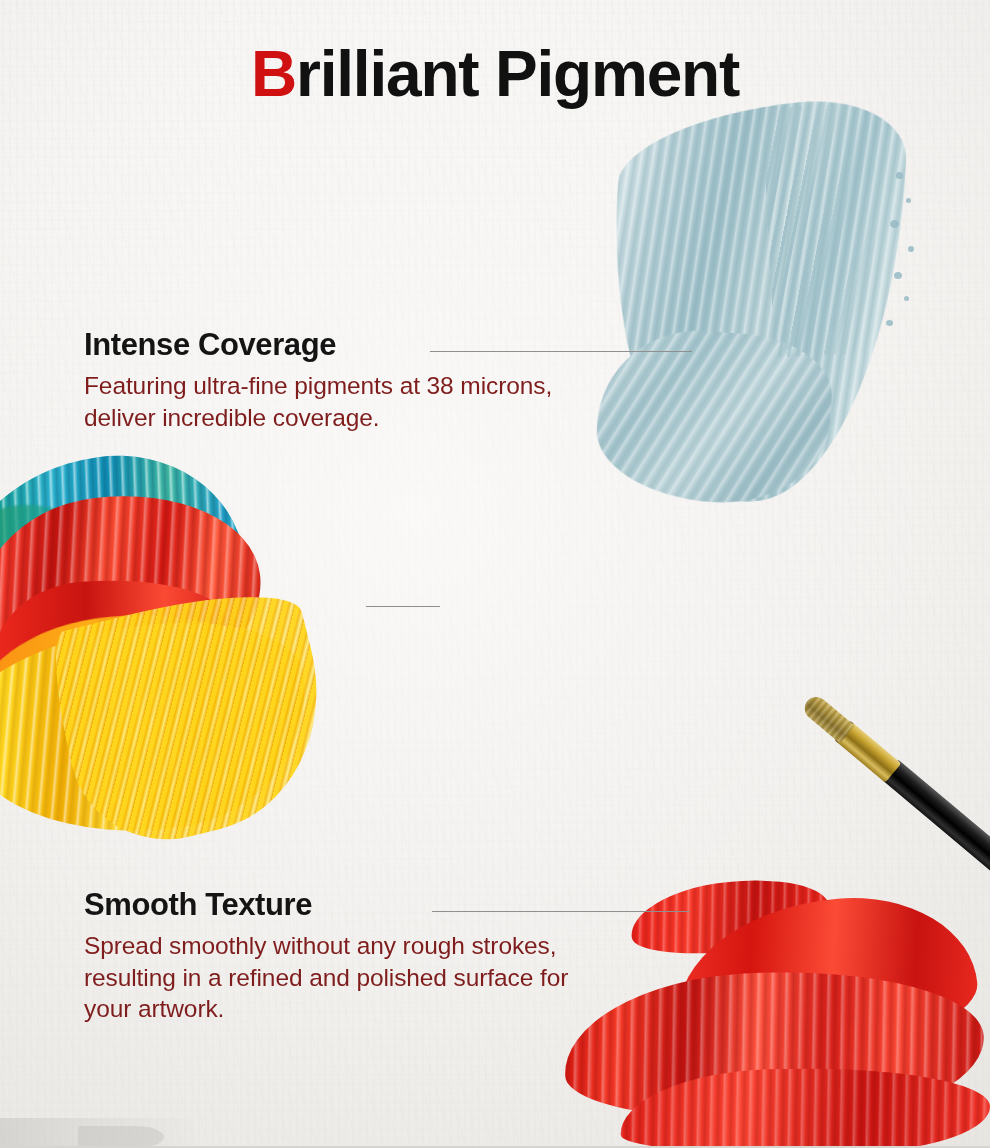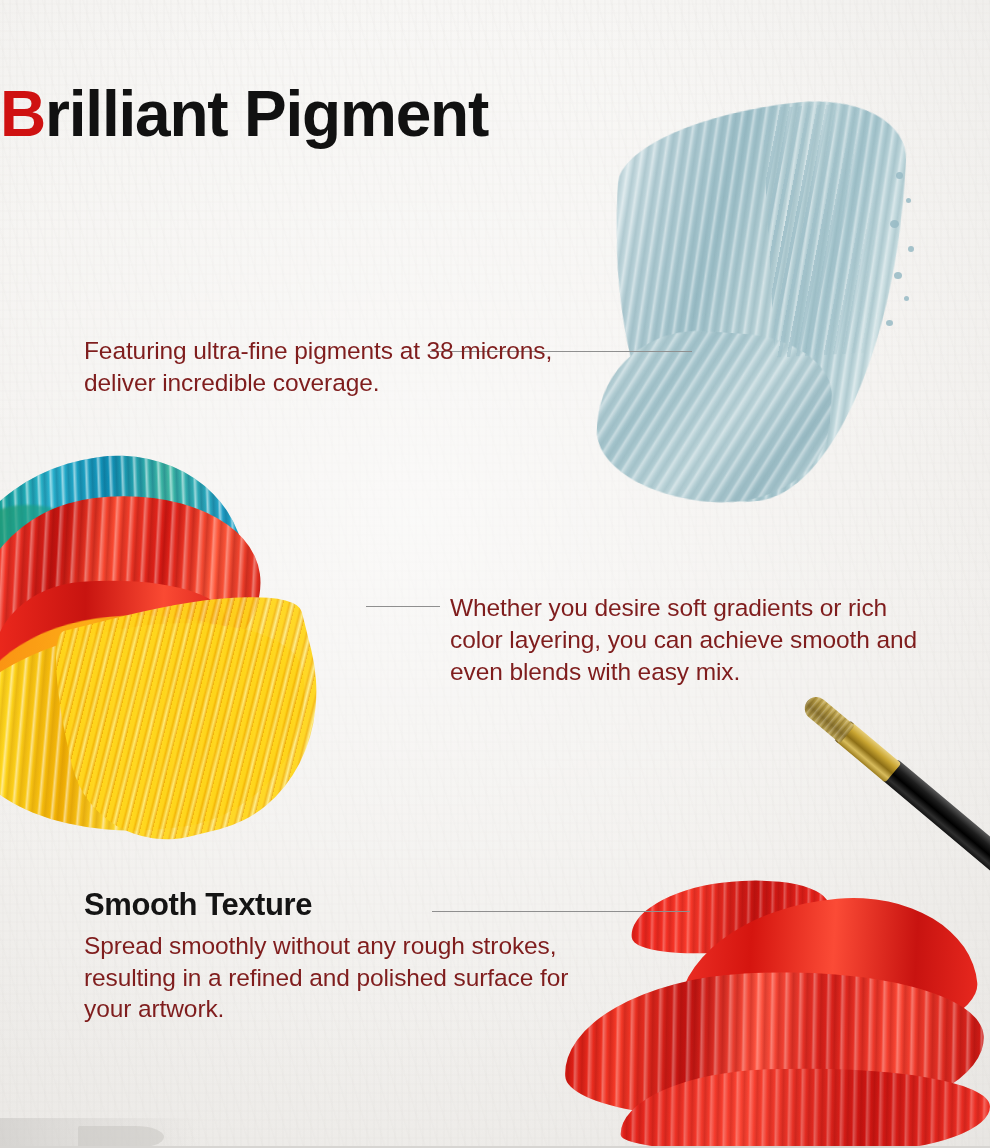--- a/index.html
+++ b/index.html
@@ -59,27 +59,27 @@
       rgba(255,255,255,.15) 55%,
       rgba(214,211,207,.30) 100%);
   }
 
   
   .title {
     position: absolute;
     left: 0;
     right: 0;
     top: 42px;
+    text-align: center;
     font-size: 64px;
     line-height: 1.0;
     font-weight: 700;
     letter-spacing: -1.2px;
     color: #111111;
     white-space: nowrap;
-    margin-top: 40px;
   }
   .title .initial { color: #cf1111; }
 
   
   .feature { position: absolute; }
   .feature h2 {
     margin: 0;
     font-size: 31px;
     line-height: 1.12;
     font-weight: 700;
@@ -533,25 +533,25 @@
 
   <div class="title">
     <span class="initial">B</span><span>rilliant Pigment</span>
   </div>
 
   <div class="leader" id="leader-1"></div>
   <div class="leader" id="leader-2"></div>
   <div class="leader" id="leader-3"></div>
 
   <div class="feature" id="feature-1">
+    <h2>Intense Coverage</h2>
     <p>Featuring ultra-fine pigments at 38 microns, deliver incredible coverage.</p>
   </div>
 
   <div class="feature" id="feature-2">
-    <p>Whether you desire soft gradients or rich color layering, you can achieve smooth and even blends with easy mix.</p>
   </div>
 
   <div class="feature" id="feature-3">
     <h2>Smooth Texture</h2>
     <p>Spread smoothly without any rough strokes, resulting in a refined and polished surface for your artwork.</p>
   </div>
 
   <div class="art" id="bottom-mark"></div>
   <div class="art" id="bottom-mark-2"></div>
   <div class="art" id="bottom-rule"></div>

